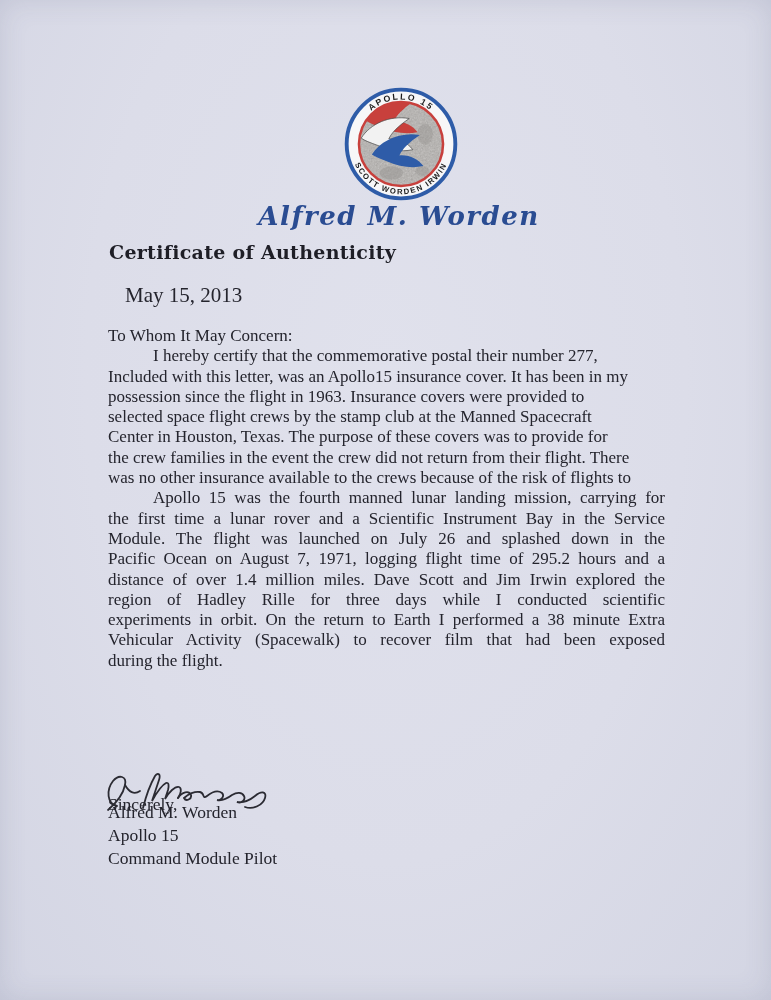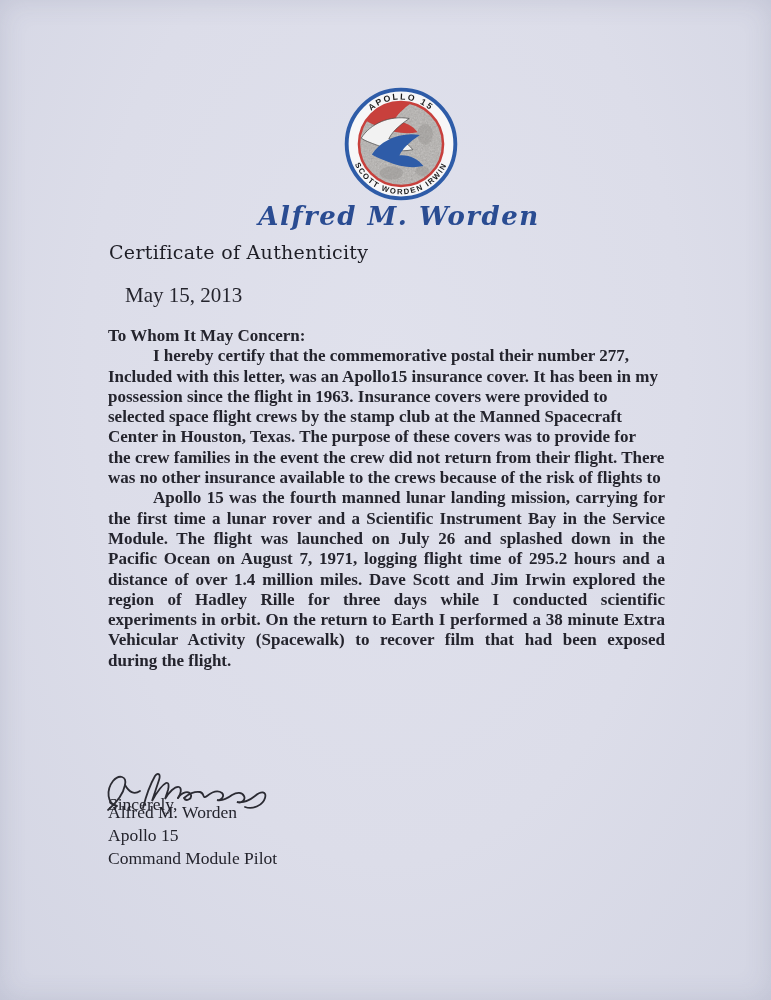--- a/index.html
+++ b/index.html
@@ -15,29 +15,29 @@
     color:#24242d;
   }
   .patch { position:absolute; left:343px; top:86px; width:116px; height:116px; }
   .script-name {
     position:absolute; top:201px; left:399px; transform:translateX(-50%);
     font-family:"DejaVu Serif", serif; font-style:italic; font-weight:bold;
     font-size:26px; letter-spacing:1.5px; color:#2a4c92; white-space:nowrap;
   }
   .title {
     position:absolute; left:109px; top:241px; margin:0;
-    font-family:"DejaVu Serif", serif; font-weight:normal;
+    font-family:"DejaVu Serif", serif; font-weight:bold;
     font-size:19px; letter-spacing:.3px; color:#1e1e26; white-space:nowrap;
   }
   .date { position:absolute; left:125px; top:283px; font-size:21px; }
   .body {
     position:absolute; left:108px; top:326px; width:557px;
     font-size:17px; line-height:20.3px;
   }
-  .ln { white-space:nowrap;font-weight:bold; }
+  .ln { white-space:nowrap; }
   .ln.j { white-space:normal; text-align:justify; text-align-last:justify; }
   .ln.ind { padding-left:45px; }
   .valediction { position:absolute; left:108px; top:794px; font-size:17.5px; }
   .signature { position:absolute; left:101px; top:770px; width:196px; height:47px; }
   .signer { position:absolute; left:108px; top:801px; font-size:17.5px; line-height:23px; }
 </style>
 </head>
 <body>
 
 <div class="page">

